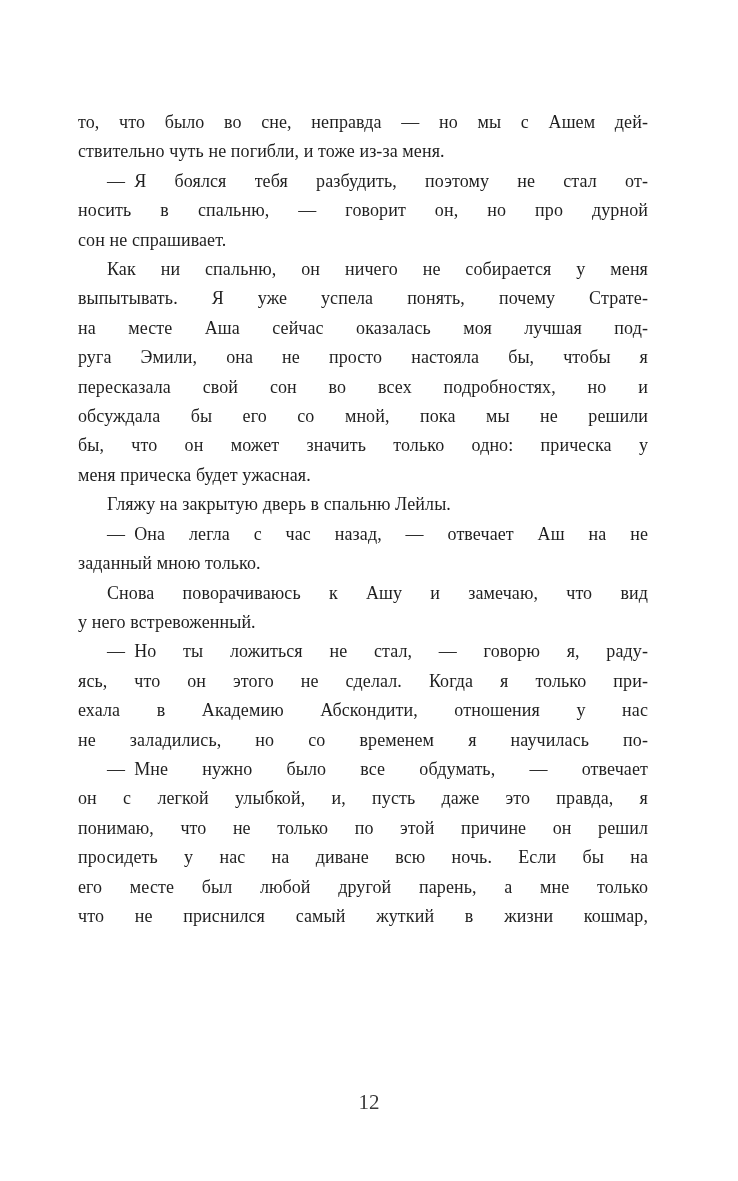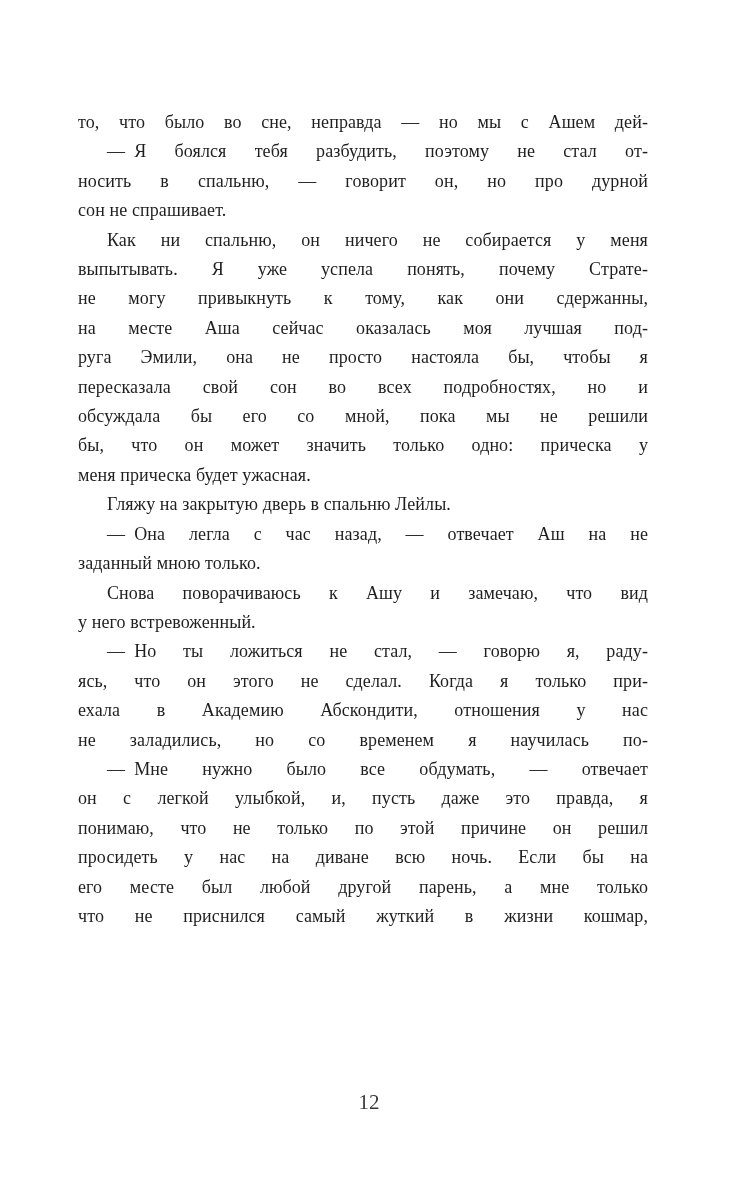--- a/index.html
+++ b/index.html
@@ -50,26 +50,26 @@
     font-size: 21px;
     color: #3a3a3a;
   }
 </style>
 </head>
 <body style="background: rgb(255, 255, 255);">
 
 <div class="book-page" style="background: rgb(255, 255, 255);">
   <div class="text-block" style="color: rgb(31, 31, 31);">
       <div class="line">то, что было во сне, неправда — но мы с Ашем дей-</div>
+      <div class="line para-end">ствительно чуть не погибли, и тоже из-за меня.</div>
       <div class="line indent">— Я боялся тебя разбудить, поэтому не стал от-</div>
       <div class="line">носить в спальню, — говорит он, но про дурной</div>
       <div class="line para-end">сон не спрашивает.</div>
       <div class="line indent">Как ни спальню, он ничего не собирается у меня</div>
       <div class="line">выпытывать. Я уже успела понять, почему Страте-</div>
-      <div class="line">не могу привыкнуть к тому, как они сдержанны,</div>
       <div class="line">на месте Аша сейчас оказалась моя лучшая под-</div>
       <div class="line">руга Эмили, она не просто настояла бы, чтобы я</div>
       <div class="line">пересказала свой сон во всех подробностях, но и</div>
       <div class="line">обсуждала бы его со мной, пока мы не решили</div>
       <div class="line">бы, что он может значить только одно: прическа у</div>
       <div class="line para-end">меня прическа будет ужасная.</div>
       <div class="line indent para-end">Гляжу на закрытую дверь в спальню Лейлы.</div>
       <div class="line indent">— Она легла с час назад, — отвечает Аш на не</div>
       <div class="line para-end">заданный мною только.</div>
       <div class="line indent">Снова поворачиваюсь к Ашу и замечаю, что вид</div>

